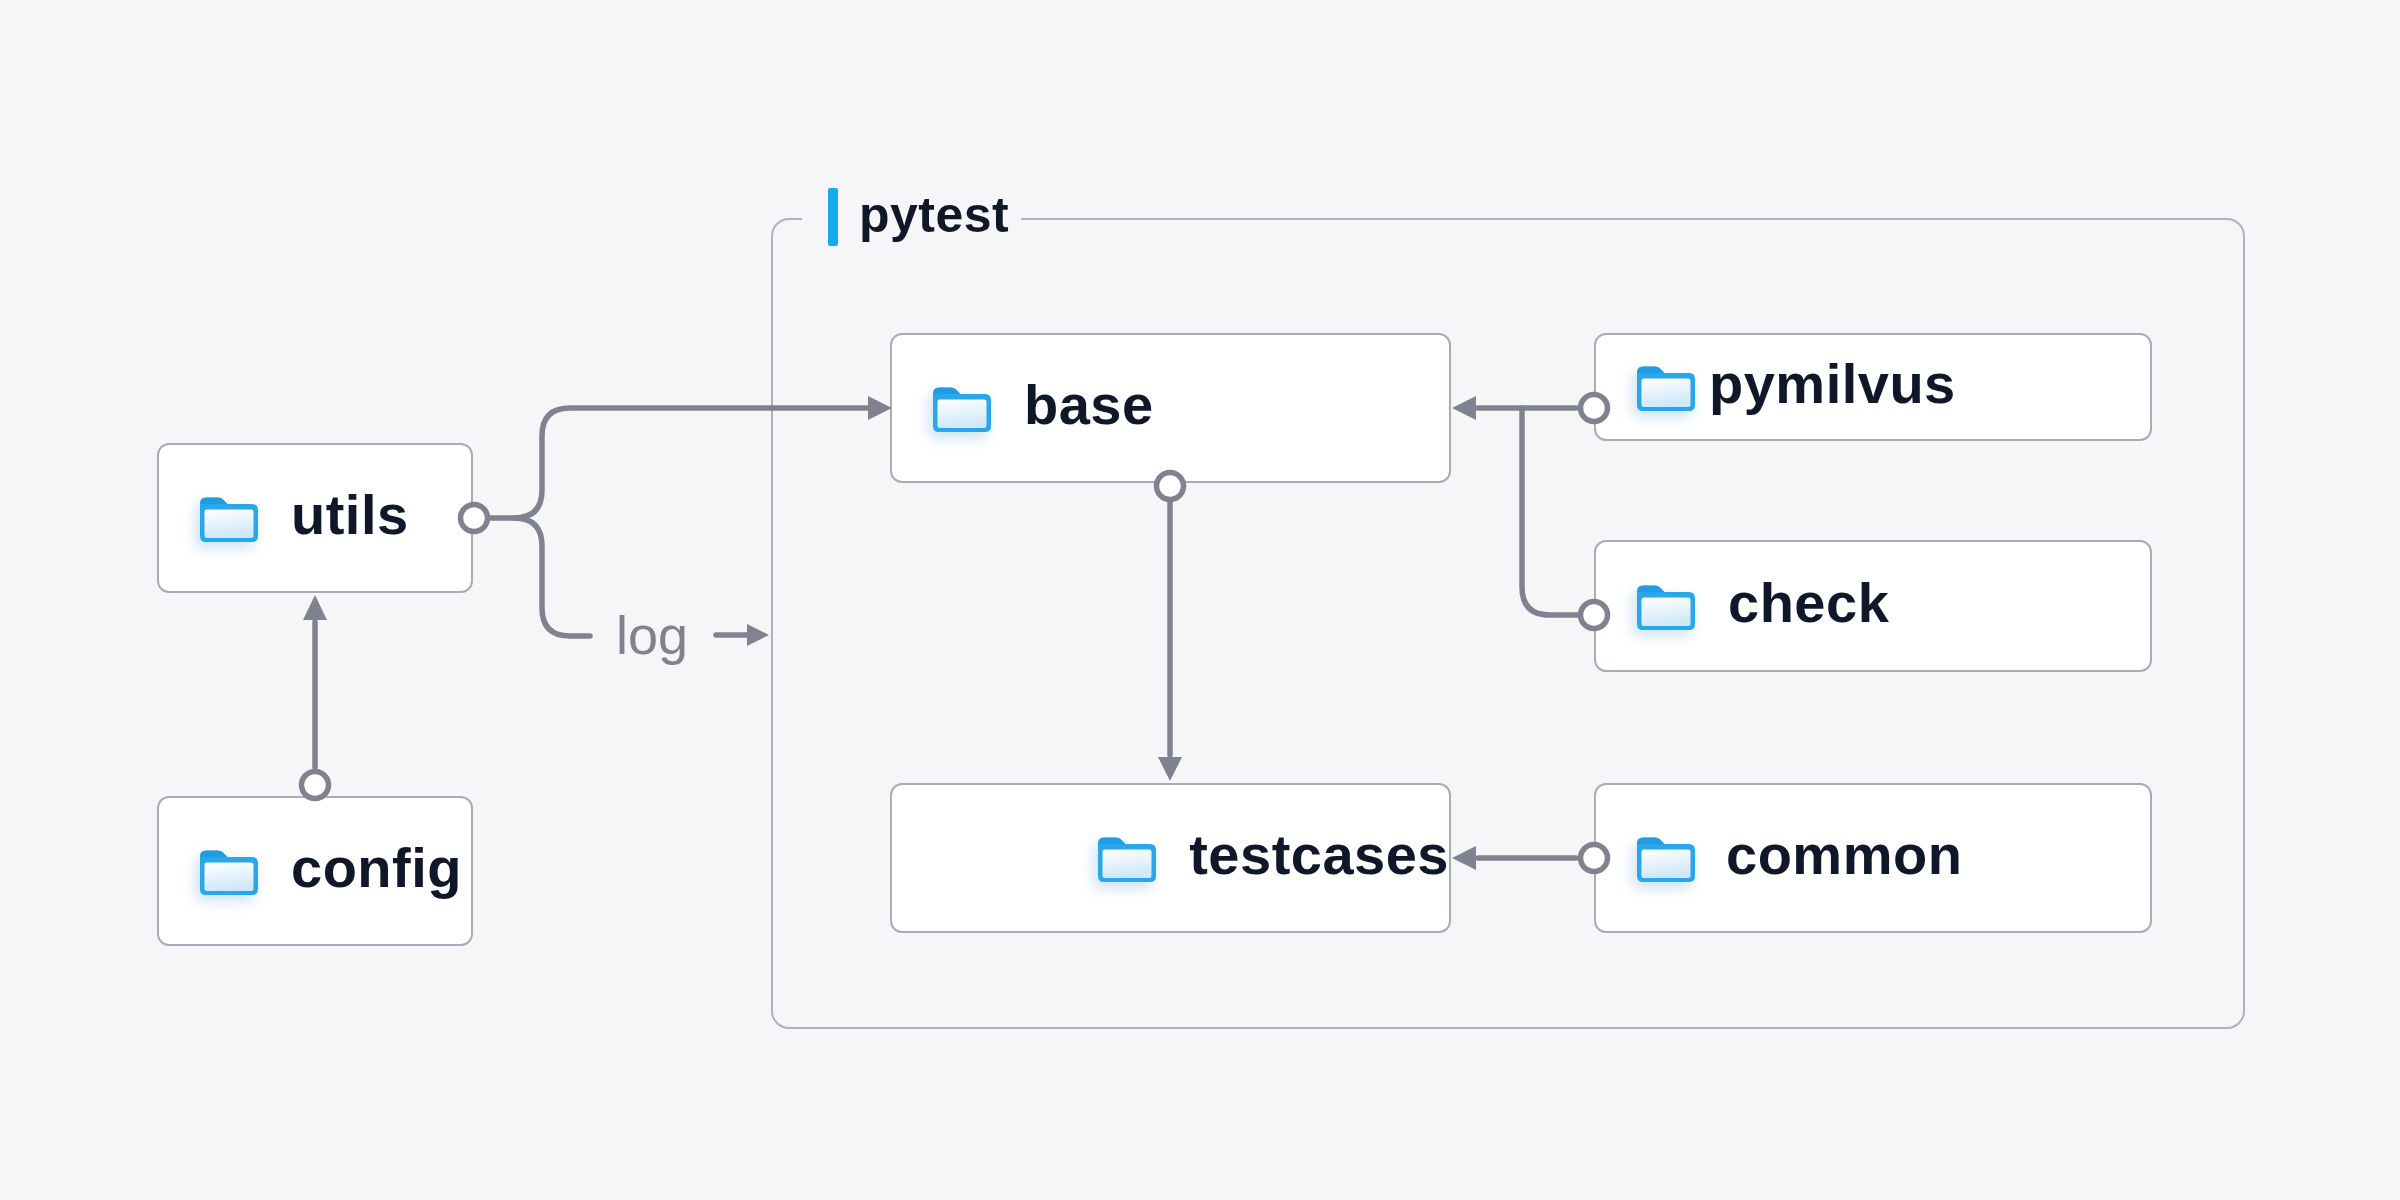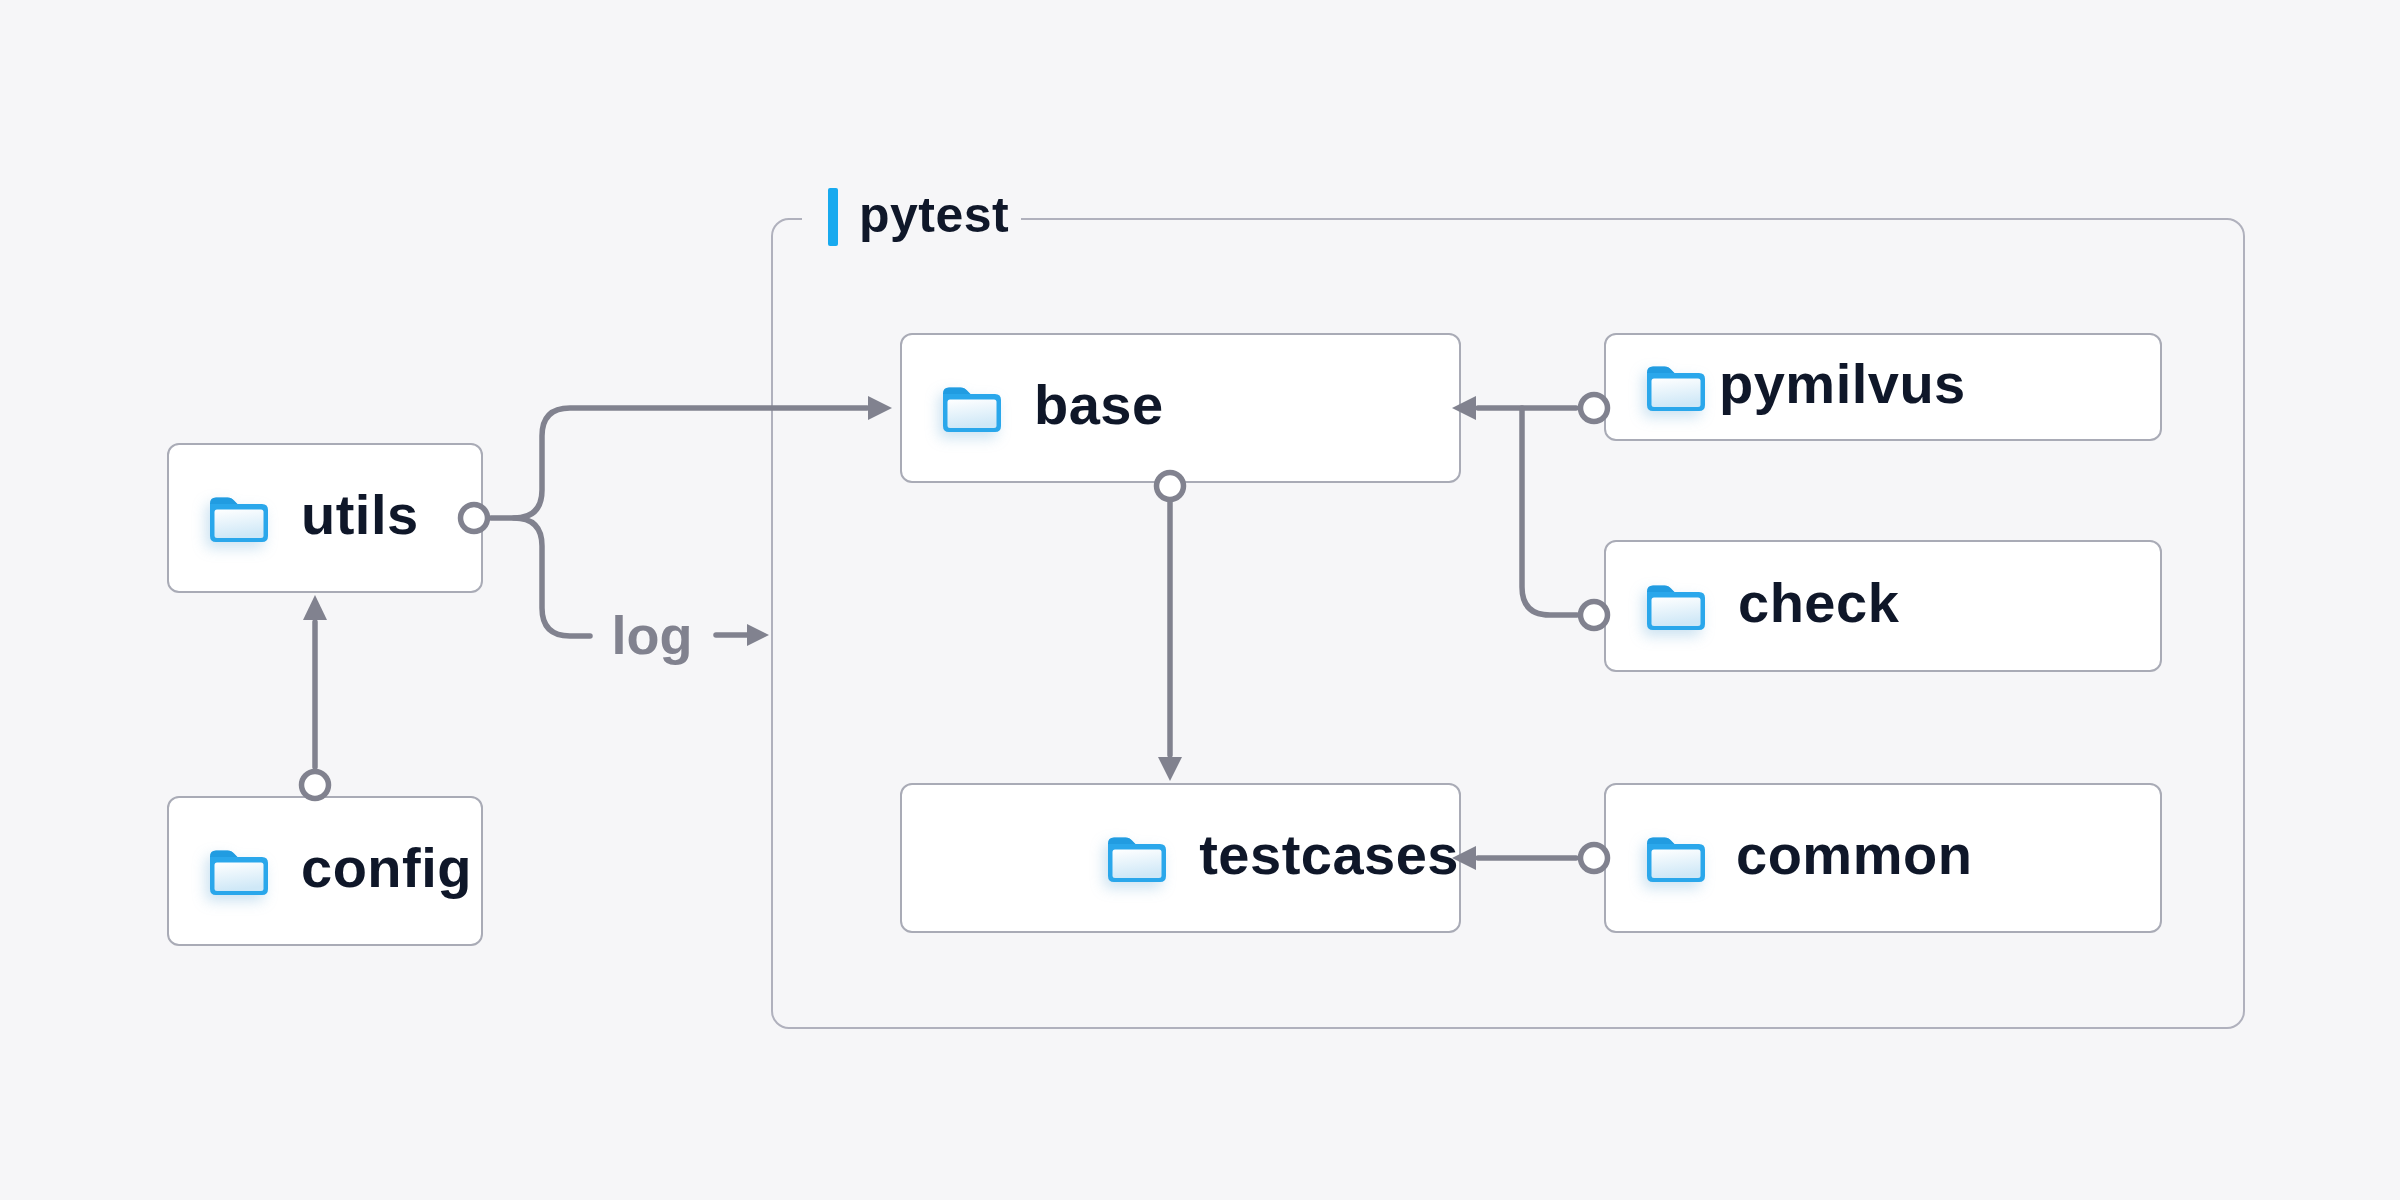--- a/index.html
+++ b/index.html
@@ -55,21 +55,20 @@
 
   
   .node{
     position:absolute;
     background:var(--node-fill);
     border:2.5px solid var(--node-border);
     border-radius:12px;
     display:flex;align-items:center;
     padding-left:38px;gap:30px;
     z-index:1;
-    margin-left:10px;
   }
   .node-label{
     font-size:56px;font-weight:700;letter-spacing:.5px;
     color:var(--text);
     line-height:1;
     padding-bottom:6px;
   }
   .folder{
     width:64px;height:52px;flex:0 0 auto;
     filter:drop-shadow(-4px 6px 7px rgba(70,150,205,.28));
@@ -89,21 +88,21 @@
   }
   .edges path{stroke:var(--line);stroke-width:5.5;fill:none;stroke-linecap:round;}
   .edges polygon{fill:var(--line);stroke:none;}
   .edges circle{fill:#ffffff;stroke:var(--line);stroke-width:5.5;}
 
   
   .edge-label{
     position:absolute;
     left:596px;top:607px;width:112px;
     text-align:center;
-    font-size:54px;font-weight:700;line-height:56px;
+    font-size:54px;font-weight:400;line-height:56px;
     color:var(--line);
     z-index:3;
   }
   .hidden-defs{position:absolute;width:0;height:0;}
 </style>
 </head>
 <body>
 
 <svg class="hidden-defs" aria-hidden="true">
   <defs>

